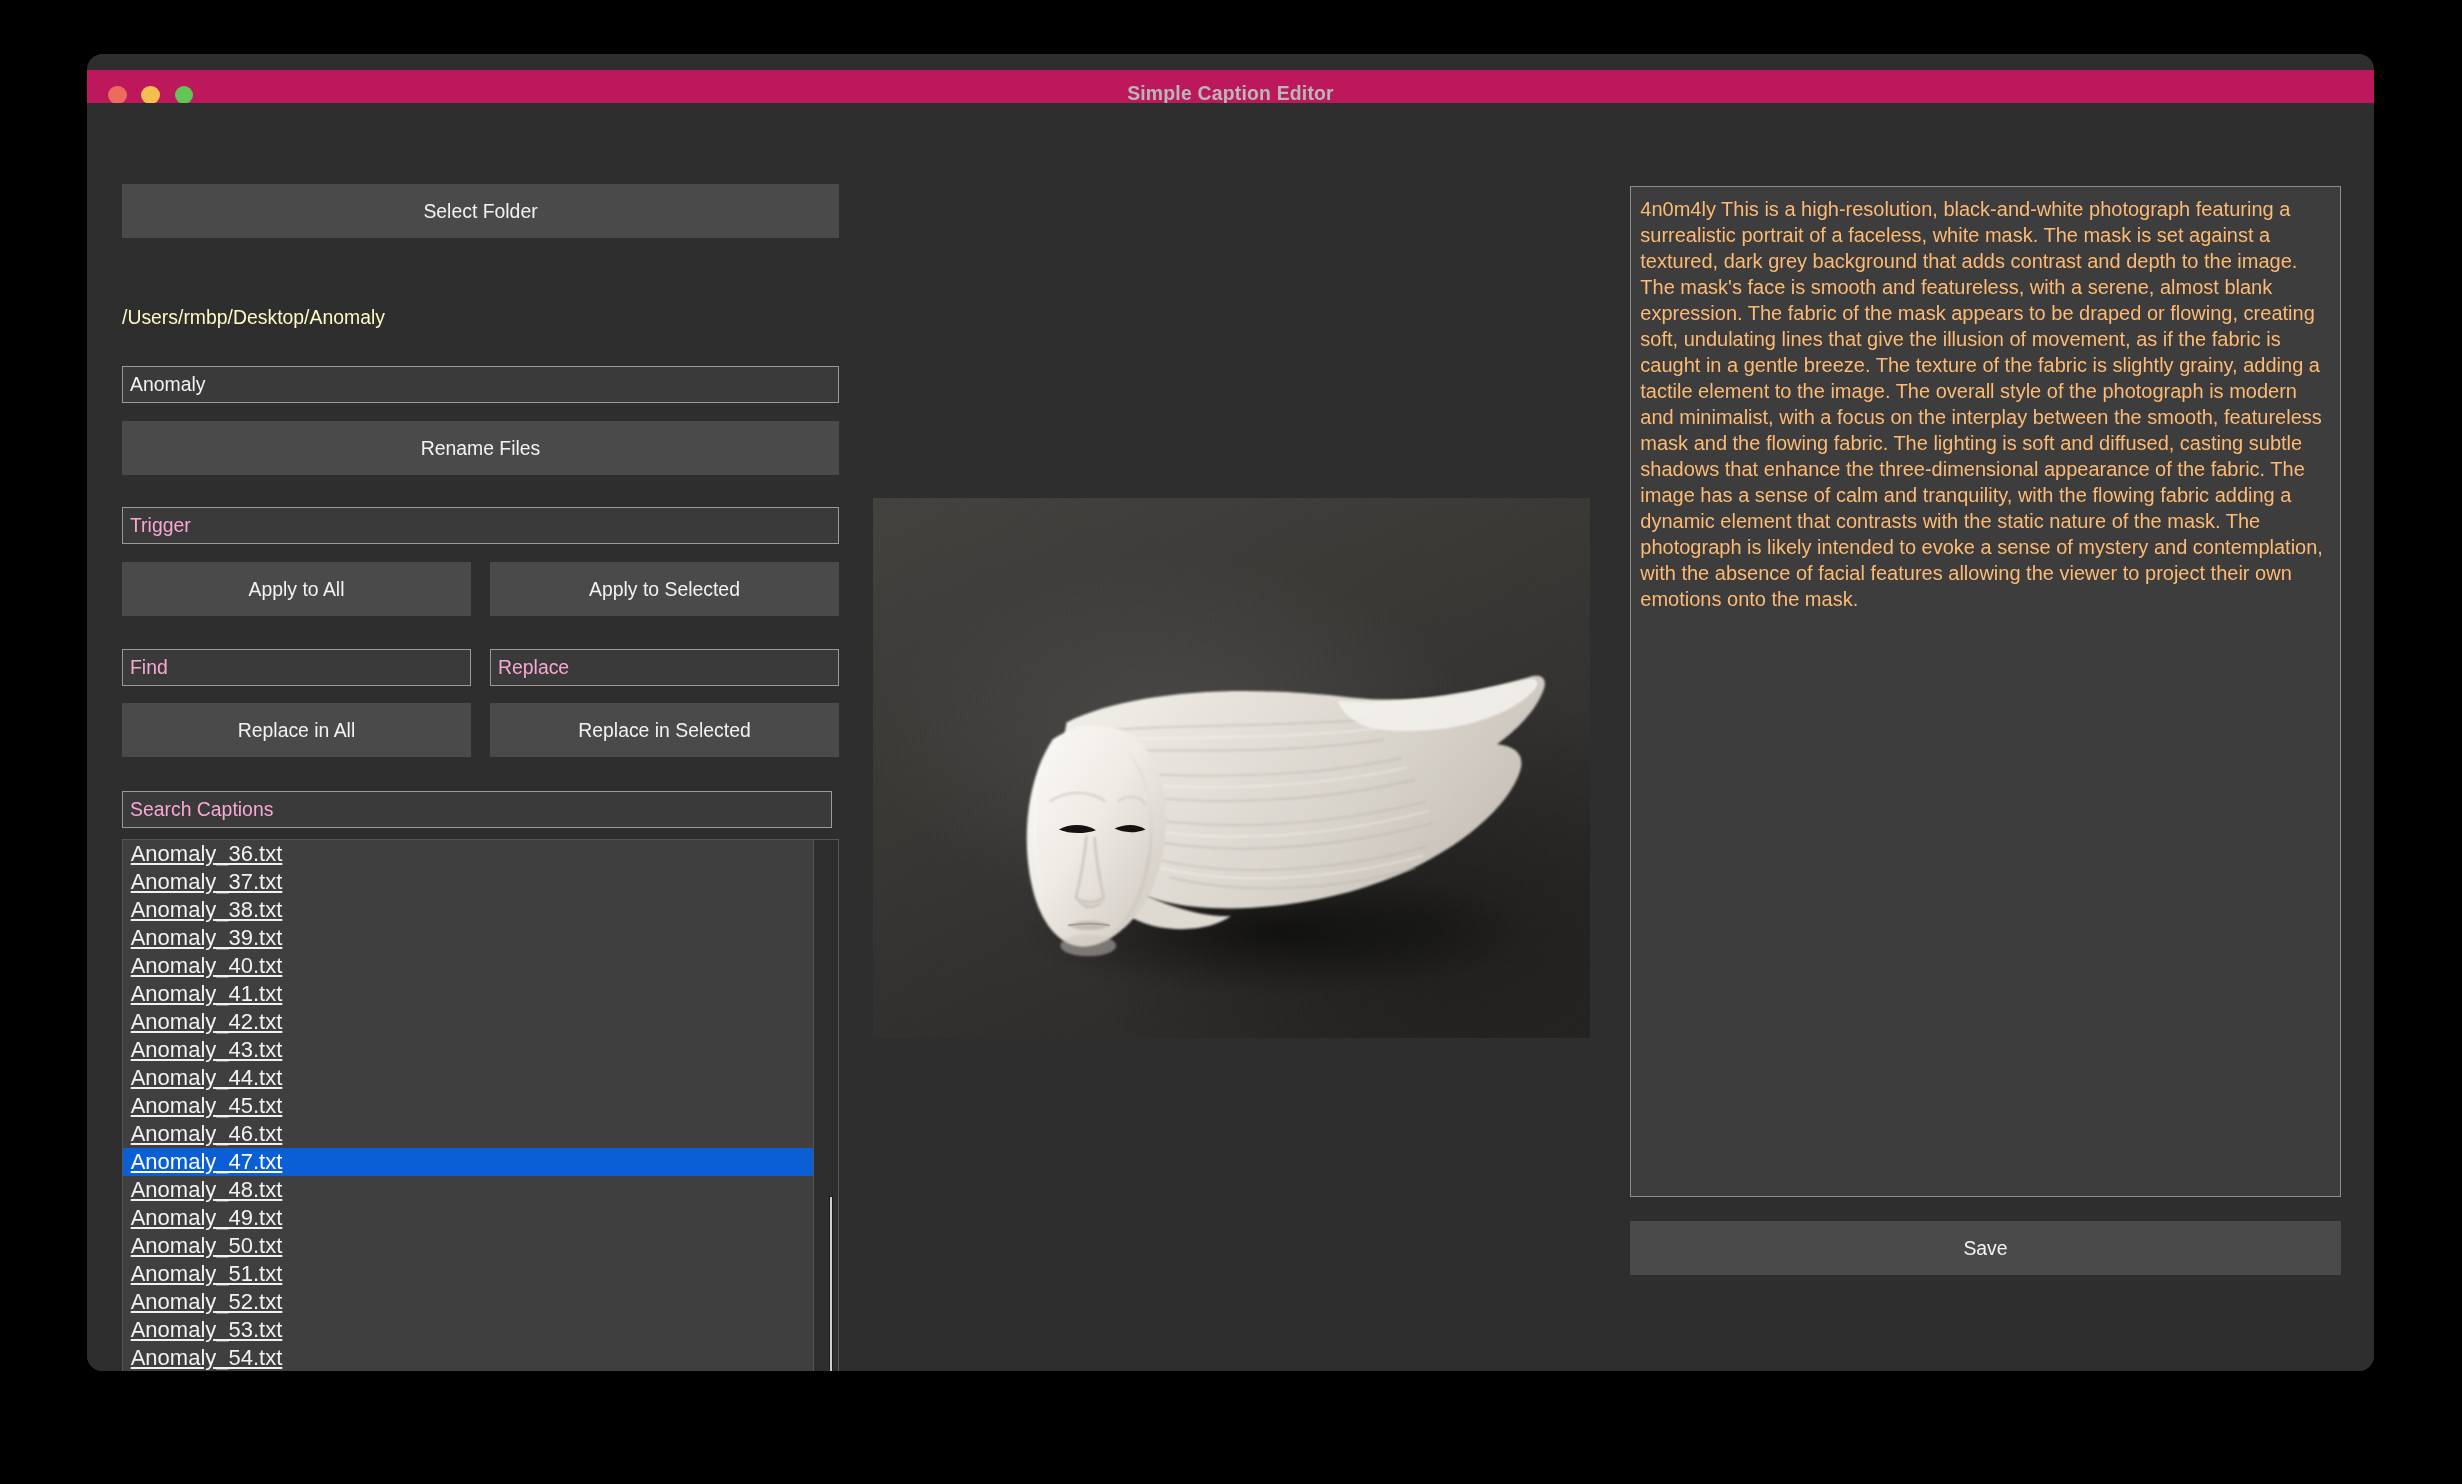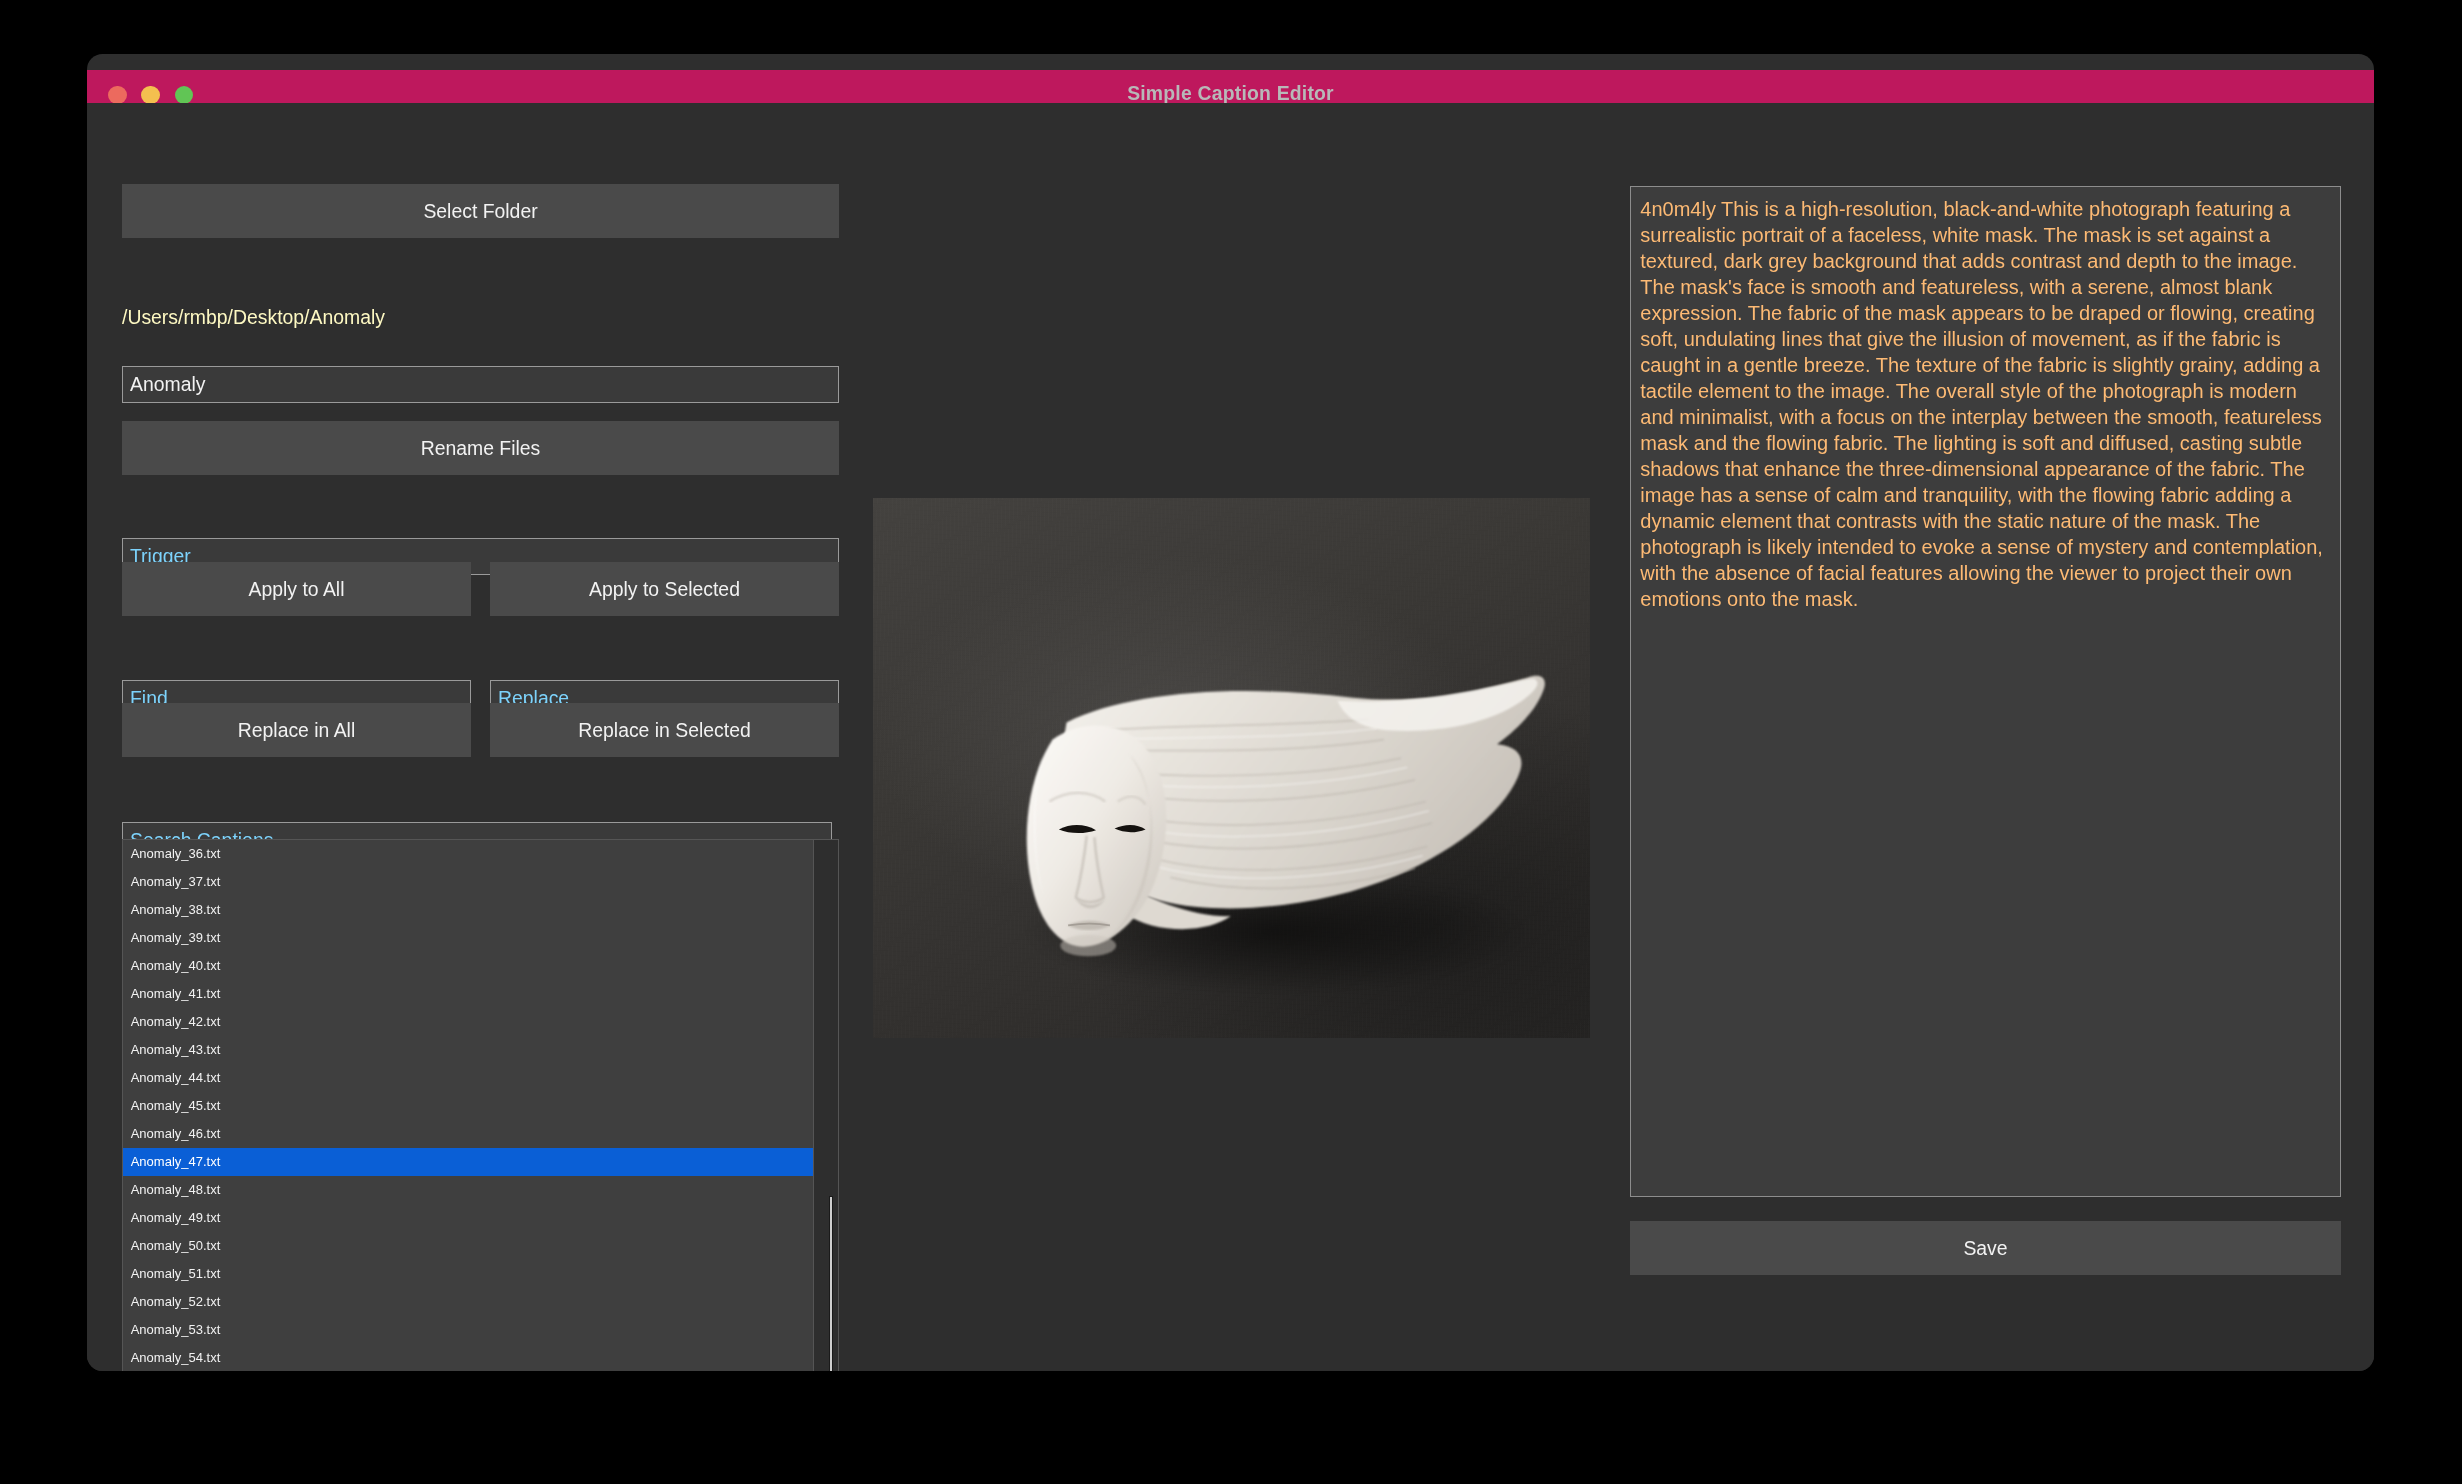--- a/index.html
+++ b/index.html
@@ -96,22 +96,21 @@
     box-sizing: border-box;
     display: flex;
     align-items: center;
     padding-left: 7px;
     font-size: 19.4px;
     color: #f2f2f2;
     overflow: hidden;
     white-space: nowrap;
   }
   .field.placeholder {
-    color: #7dd3fc;
-    margin-top: 31px;
+    color: #f9a8d4;
   }
   .static-text {
     position: absolute;
     color: #fef9c3;
     font-size: 19.4px;
     white-space: nowrap;
   }
 
   
   #select-folder-button { left: 35px;  top: 81px; width: 717px; height: 54px; }
@@ -146,23 +145,24 @@
     position: absolute;
     left: 0; top: 0;
     width: 692px;
     height: 100%;
   }
   .file-item {
     height: 28px;
     line-height: 28px;
     padding-left: 7.7px;
     color: #f2f2f2;
-    font-size: 13px;
+    font-size: 22px;
     white-space: nowrap;
     box-sizing: border-box;
+    text-decoration: underline;
   }
   .file-item.selected {
     background: #0a5fd6;
     color: #ffffff;
   }
   
   #file-list-scrollbar {
     position: absolute;
     right: 0;
     top: 0;

